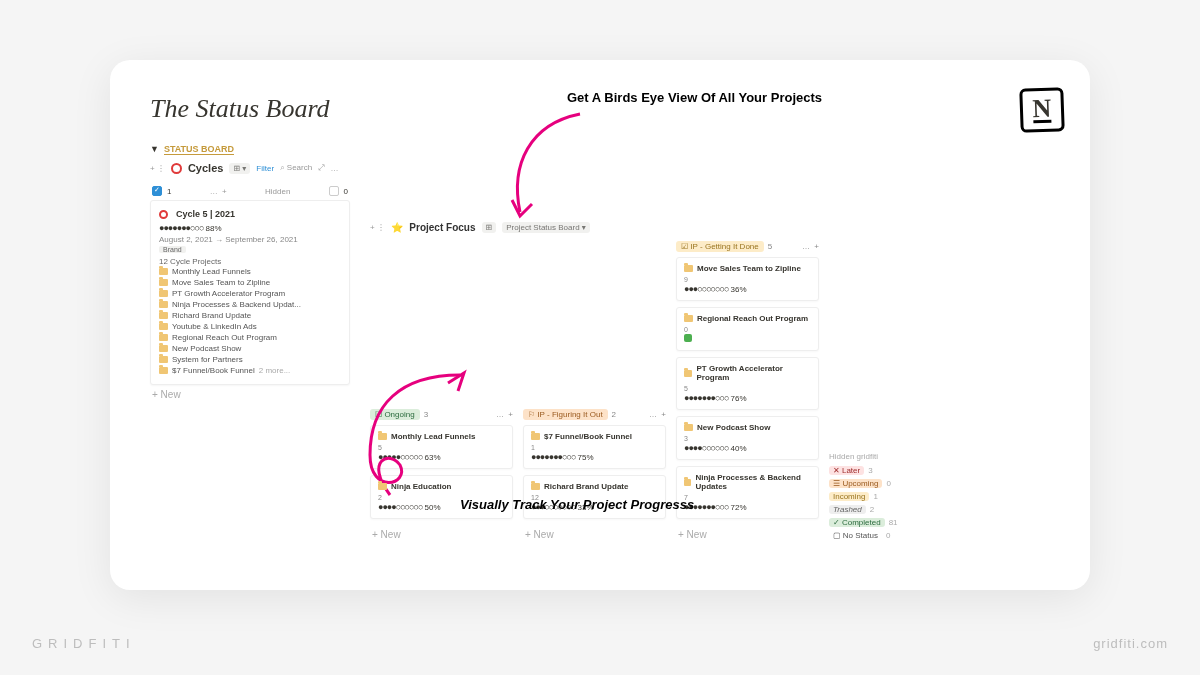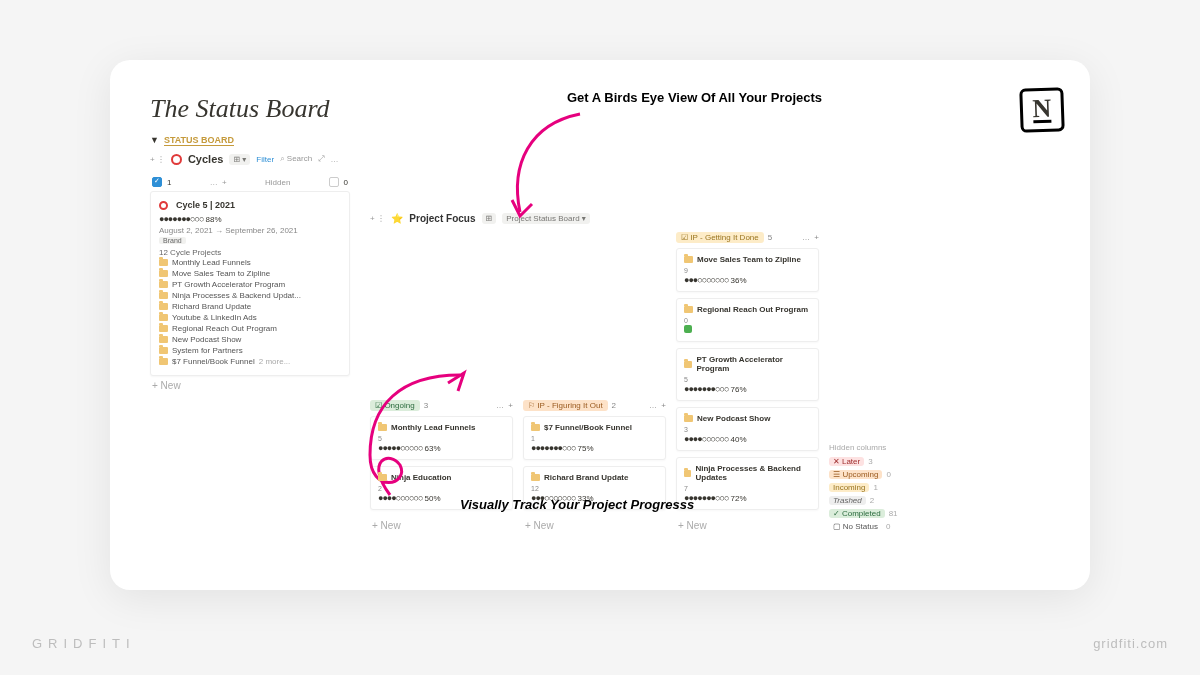--- a/index.html
+++ b/index.html
@@ -22,21 +22,21 @@
     height: 530px;
     background: #fff;
     border-radius: 20px;
     box-shadow: 0 8px 40px rgba(0,0,0,0.08);
     padding: 34px 40px;
   }
   .branding { position: absolute; bottom: 24px; left: 32px; letter-spacing: 6px; color: #bdbdbd; font-size: 13px; }
   .branding-right { position: absolute; bottom: 24px; right: 32px; color: #bdbdbd; font-size: 13px; letter-spacing: 1px; }
   .script-title { font-family: "Brush Script MT", cursive; font-size: 26px; font-style: italic; position: relative; display: inline-block; }
   .script-title .hl { position: absolute; left: -4px; top: 8px; width: 110%; height: 18px; background: #ffd94a; z-index: -1; border-radius: 4px; }
-  .toggle-heading { margin-top: 11px; font-size: 9px; }
+  .toggle-heading { margin-top: 20px; font-size: 9px; }
   .toggle-heading .lbl { border-bottom: 1px solid #c59a3b; color: #c59a3b; font-weight: 600; }
   .cycles-bar { margin-top: 8px; display: flex; align-items: center; gap: 6px; font-size: 10px; }
   .cycles-bar .icon-cycle { width: 11px; height: 11px; border: 2px solid #e03a3a; border-radius: 50%; }
   .cycles-title { font-weight: 700; font-size: 11px; }
   .pill { background: #f1f1ef; border-radius: 3px; padding: 1px 4px; font-size: 8px; color: #787774; }
   .link-mini { font-size: 8px; color: #2e8fd6; }
   .muted { color: #999; font-size: 8px; }
   .layout { display: flex; gap: 20px; margin-top: 8px; align-items: flex-start; }
   .cycles-col { width: 200px; }
   .board-col { flex: 1; }
@@ -300,21 +300,21 @@
       <div class="title">
                 <span class="folder-icon"></span>
                 <span>Ninja Processes &amp; Backend Updates</span>
               </div>
       <div class="num">7</div>
       <div class="progress"><span class="dots">●●●●●●●○○○</span> 72%</div>
     </div>
             <div class="new-btn">+  New</div>
           </div>
           <div class="kcol hidden-col">
-            <div class="col-head" style="color:#aaa;">Hidden columns</div>
+            <div class="col-head" style="color:#aaa;">Hidden gridfiti</div>
             <div class="hidden-list">
               <div class="hitem">
                 <span class="htag later">✕ Later</span>
                 <span class="hcount">3</span>
               </div>
               <div class="hitem">
                 <span class="htag upcoming">☰ Upcoming</span>
                 <span class="hcount">0</span>
               </div>
               <div class="hitem">

